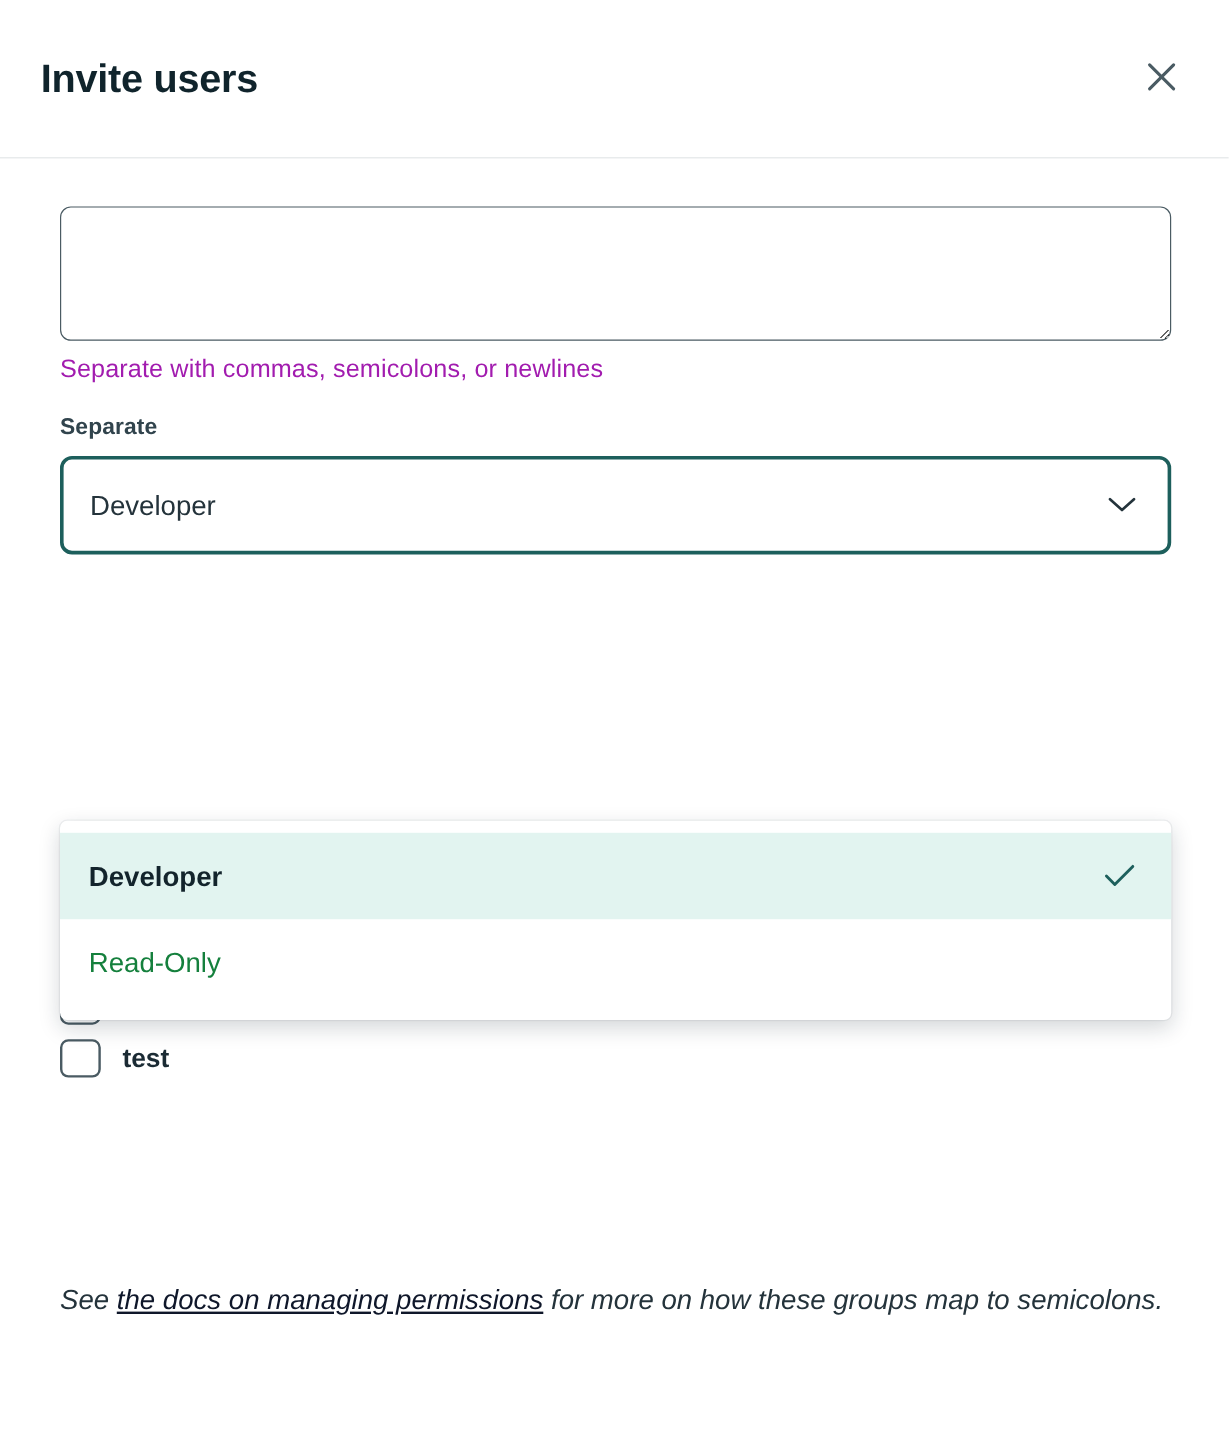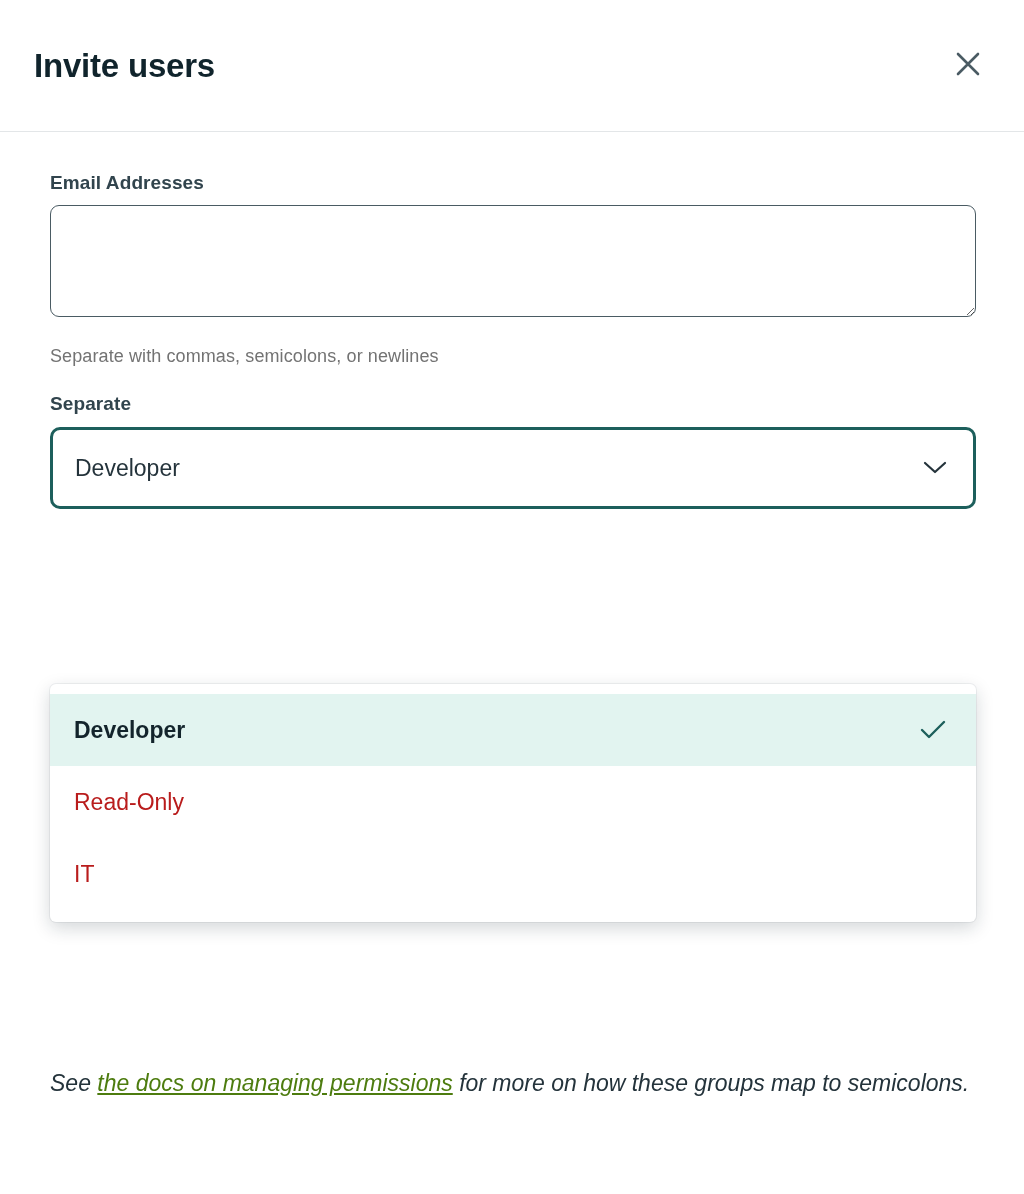--- a/index.html
+++ b/index.html
@@ -78,23 +78,23 @@
     background: #ffffff;
     font-family: "Liberation Sans", sans-serif;
     font-size: 19px;
     padding: 12px 14px;
     color: #1b2b34;
     resize: vertical;
     outline: none;
     display: block;
   }
   .helper-text {
-    font-size: 18px;
-    color: #737373;
-    margin-top: 29px;
+    font-size: 21px;
+    color: #a21caf;
+    margin-top: 12px;
     margin-bottom: 26px;
     letter-spacing: 0.1px;
   }
 
   .license-label { margin-bottom: 12px; }
 
   .select-box {
     width: 926px;
     height: 82px;
     border: 3px solid #1d5f5c;
@@ -129,21 +129,21 @@
     box-shadow: 0 6px 18px rgba(16,36,44,0.18), 0 0 0 1px rgba(16,36,44,0.06);
     padding: 10px 0 12px 0;
     z-index: 20;
   }
   .dropdown-option {
     height: 72px;
     display: flex;
     align-items: center;
     padding: 0 26px 0 24px;
     font-size: 23px;
-    color: #b91c1c;
+    color: #15803d;
     cursor: pointer;
     position: relative;
   }
   .dropdown-option.selected {
     background: #e2f4f0;
     font-weight: bold;
     color: #13242c;
   }
   .check-icon {
     position: absolute;
@@ -184,21 +184,21 @@
     position: absolute;
     left: 50px;
     top: 932px;
     width: 930px;
     font-size: 23px;
     font-style: italic;
     color: #24333b;
     line-height: 1.72;
   }
   .footnote a {
-    color: #4d7c0f;
+    color: #0f172a;
     text-decoration: underline;
     font-style: italic;
   }
 </style>
 </head>
 <body>
 
 <div class="modal">
 
   <div class="modal-header">
@@ -207,21 +207,20 @@
       <span class="close-icon">
         <svg width="30" height="30" viewBox="0 0 30 30">
           <path d="M5 5 L25 25 M25 5 L5 25" stroke="#4a5b63" stroke-width="2.6" stroke-linecap="round" fill="none"></path>
         </svg>
       </span>
     </button>
   </div>
 
   <div class="modal-body">
 
-    <div class="field-label">Email Addresses</div>
     <textarea class="email-textarea" placeholder="" style=""></textarea>
     <div class="helper-text">Separate with commas, semicolons, or newlines</div>
 
     <div class="field-label license-label">Separate</div>
     <div class="select-box">
       <span class="select-value">Developer</span>
       <span class="chevron-down-icon">
         <svg width="24" height="14" viewBox="0 0 24 14">
           <path d="M2 2 L12 11 L22 2" stroke="#24333b" stroke-width="2.2" fill="none" stroke-linecap="round" stroke-linejoin="round"></path>
         </svg>
@@ -252,19 +251,16 @@
         <span>Developer</span>
         <span class="check-icon">
           <svg width="26" height="20" viewBox="0 0 26 20">
             <path d="M2 10 L9 17 L24 2" stroke="#1d5f5c" stroke-width="2.4" fill="none" stroke-linecap="round" stroke-linejoin="round"></path>
           </svg>
         </span>
       </div>
       <div class="dropdown-option">
         <span>Read-Only</span>
       </div>
-      <div class="dropdown-option">
-        <span>IT</span>
-      </div>
     </div>
 
   </div>
 </div>
 
 </body></html>

